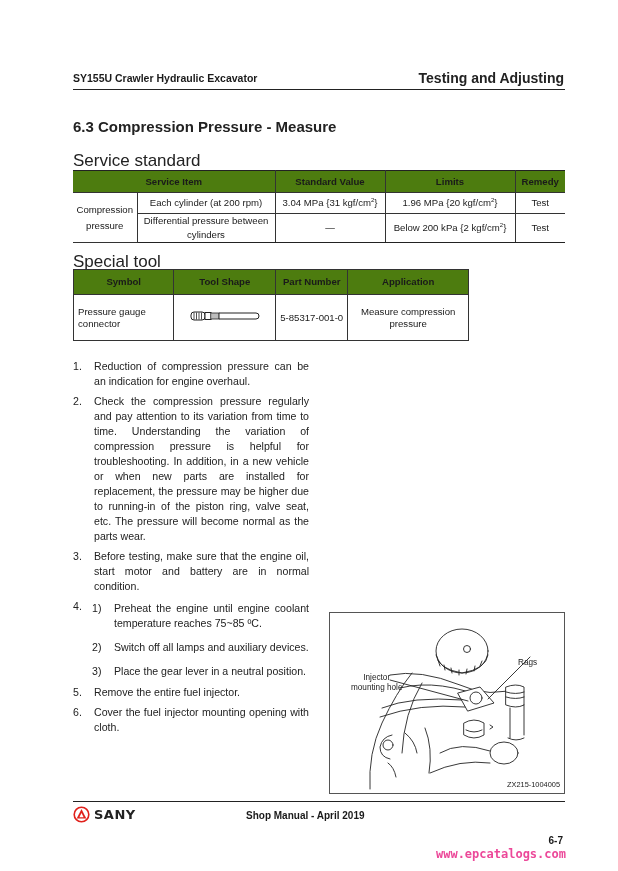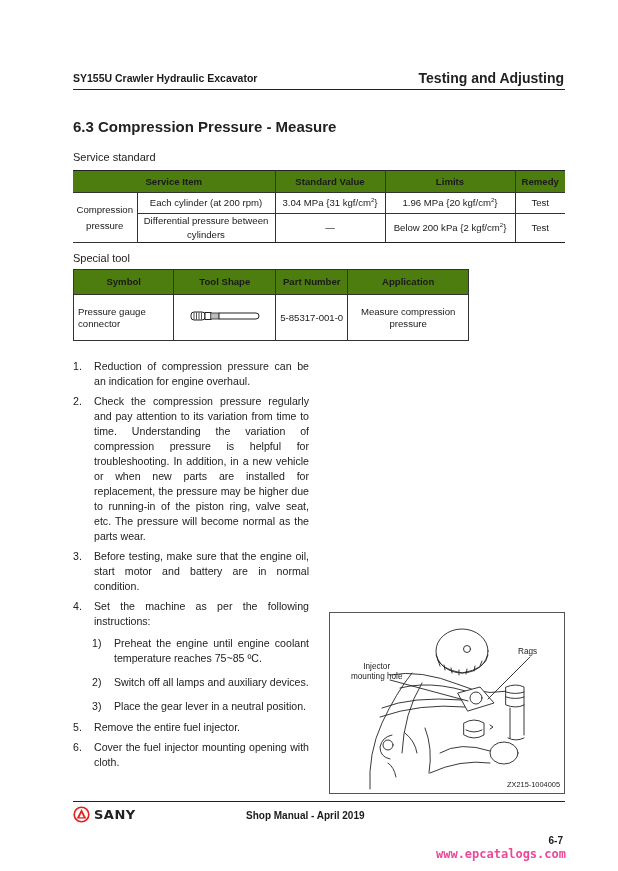--- a/index.html
+++ b/index.html
@@ -3,41 +3,41 @@
 <meta charset="utf-8">
 <style>
   html, body { margin:0; padding:0; background:#ffffff; }
   body { width:618px; height:871px; position:relative; overflow:hidden;
          font-family:"Liberation Sans", sans-serif; color:#1a1a1a; }
   .abs { position:absolute; }
   .hdr-left { left:73px; top:72px; font-size:10.5px; font-weight:bold; }
   .hdr-right { right:54px; top:70px; font-size:14px; font-weight:bold; color:#222;text-align:right; }
   .hr { position:absolute; left:73px; width:492px; height:0; border-top:1.3px solid #222; }
   .title { left:73px; top:118px; font-size:15px; font-weight:bold; color:#222; }
-  .sub { left:73px; font-size:11px; color:#222; }
+  .sub { left:73px; font-size:17px; color:#222; }
   table { border-collapse:collapse; position:absolute; font-size:9.6px; }
   td, th { border:1px solid #333; text-align:center; padding:0 2px; line-height:12px; }
   th { background:#4d7c0f; font-weight:bold; }
   .t1 { left:73px; top:170px; width:492px; }
   .t1 th { height:21px; border-top:1.3px solid #222; }
   .t1 td { height:20px; }
   .t1 tr:last-child td { border-bottom:1.3px solid #222; }
   .t1 td:first-child, .t1 th:first-child { border-left:none; }
   .t1 td:last-child, .t1 th:last-child { border-right:none; }
   .t2 { left:73px; top:269px; width:396px; }
   .t2 th { height:24px; }
   .t2 td { height:45px; }
   sup { font-size:6px; vertical-align:4px; line-height:0; }
   .list { left:73px; top:359px; width:236px; font-size:10.6px; line-height:15px; color:#222; }
   .item { position:relative; padding-left:21px; margin-bottom:5px; text-align:justify; }
   .item .num { position:absolute; left:0; top:0; }
   .sub-item { position:relative; padding-left:41px; margin-bottom:9px; text-align:justify; }
   .sub-item .num { position:absolute; left:19px; top:0; }
   .figure { left:329px; top:612px; width:234px; height:180px; border:1px solid #555; }
-  .fig-label { position:absolute; font-size:8.2px; color:#222; line-height:10px; text-align:center; }
+  .fig-label { position:absolute; font-size:8.2px; color:#222; line-height:10px; text-align:center;margin-top:11px; }
   .fig-code { position:absolute; right:4px; bottom:4px; font-size:7.4px; color:#222; }
   .footer-title { left:246px; top:810px; font-size:10px; font-weight:bold; }
   .footer-page { right:55px; top:835px; font-size:10px; font-weight:bold; }
   .logo { left:73px; top:806px; display:flex; align-items:center; gap:4px; }
   .logo-text { font-size:13px; font-weight:900; letter-spacing:0.5px; color:#222; font-family:"DejaVu Sans", sans-serif; }
   .watermark { right:52px; top:847px; font-family:"DejaVu Sans Mono", monospace; font-size:12px; font-weight:bold; color:#ec4899; }
 </style>
 </head>
 <body>
 
@@ -115,21 +115,21 @@
     <td>5-85317-001-0</td>
     <td>Measure compression pressure</td>
   </tr>
 </tbody>
   </table>
 
 <div class="abs list">
   <div class="item"><span class="num">1.</span><span>Reduction of compression pressure can be an indication for engine overhaul.</span></div>
   <div class="item"><span class="num">2.</span><span>Check the compression pressure regularly and pay attention to its variation from time to time. Understanding the variation of compression pressure is helpful for troubleshooting. In addition, in a new vehicle or when new parts are installed for replacement, the pressure may be higher due to running-in of the piston ring, valve seat, etc. The pressure will become normal as the parts wear.</span></div>
   <div class="item"><span class="num">3.</span><span>Before testing, make sure that the engine oil, start motor and battery are in normal condition.</span></div>
-  <div class="item" style="margin-bottom:7px;"><span class="num">4.</span><span>Set the machine as per the following instructions:</span></div>
+  <div class="item" style="margin-bottom:7px;"><span class="num">4.</span></div>
   <div class="sub-item"><span class="num">1)</span><span>Preheat the engine until engine coolant temperature reaches 75~85 ºC.</span></div>
   <div class="sub-item"><span class="num">2)</span><span>Switch off all lamps and auxiliary devices.</span></div>
   <div class="sub-item" style="margin-bottom:6px;"><span class="num">3)</span><span>Place the gear lever in a neutral position.</span></div>
   <div class="item"><span class="num">5.</span><span>Remove the entire fuel injector.</span></div>
   <div class="item"><span class="num">6.</span><span>Cover the fuel injector mounting opening with cloth.</span></div>
 </div>
 
 <div class="abs figure">
   <svg width="234" height="180" viewBox="0 0 234 180" style="position:absolute;left:0;top:0;">
     <g fill="none" stroke="#222" stroke-width="0.9" stroke-linecap="round">

